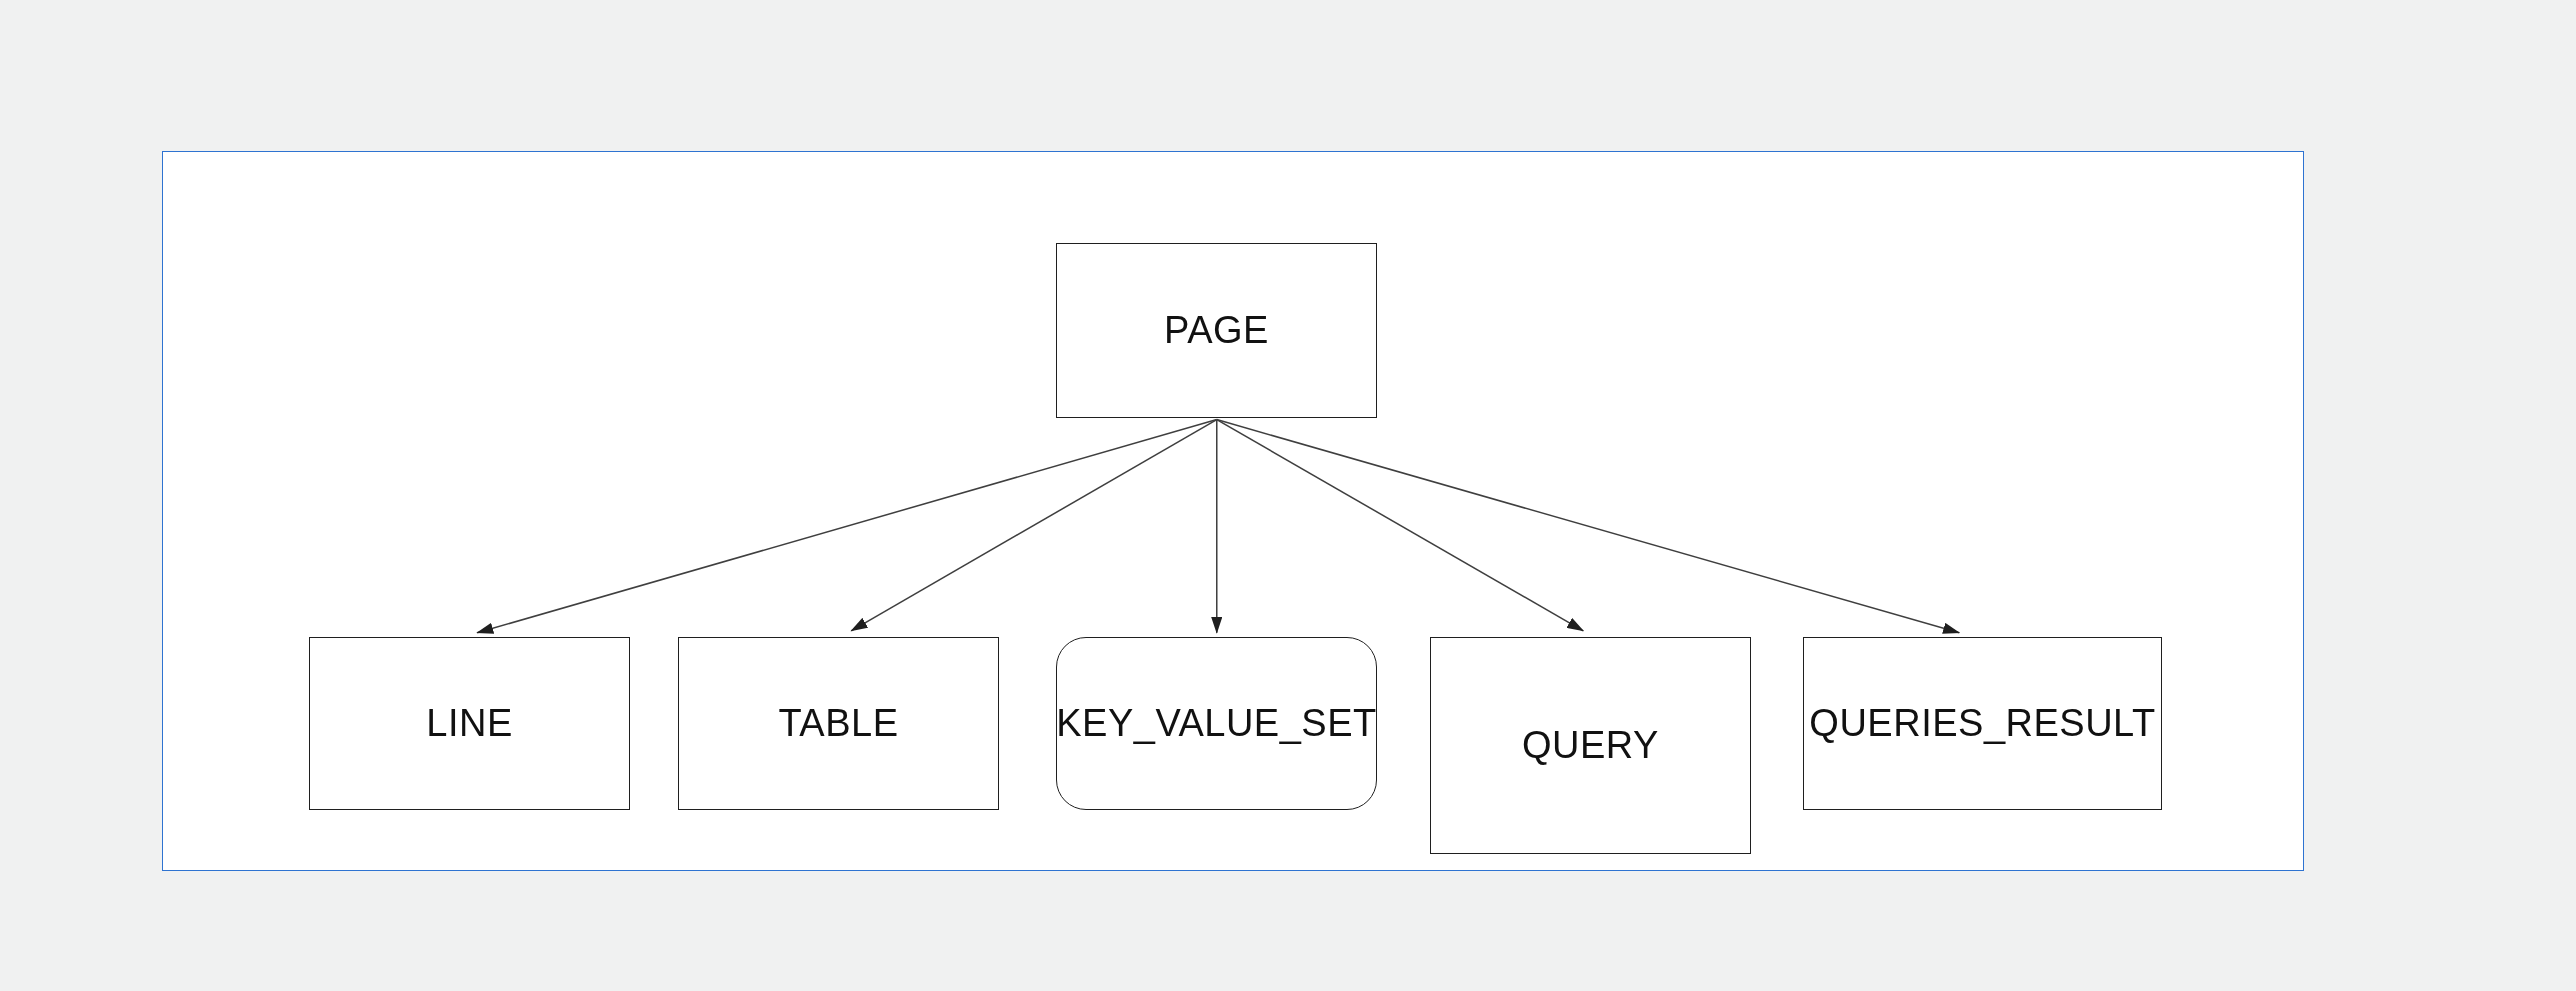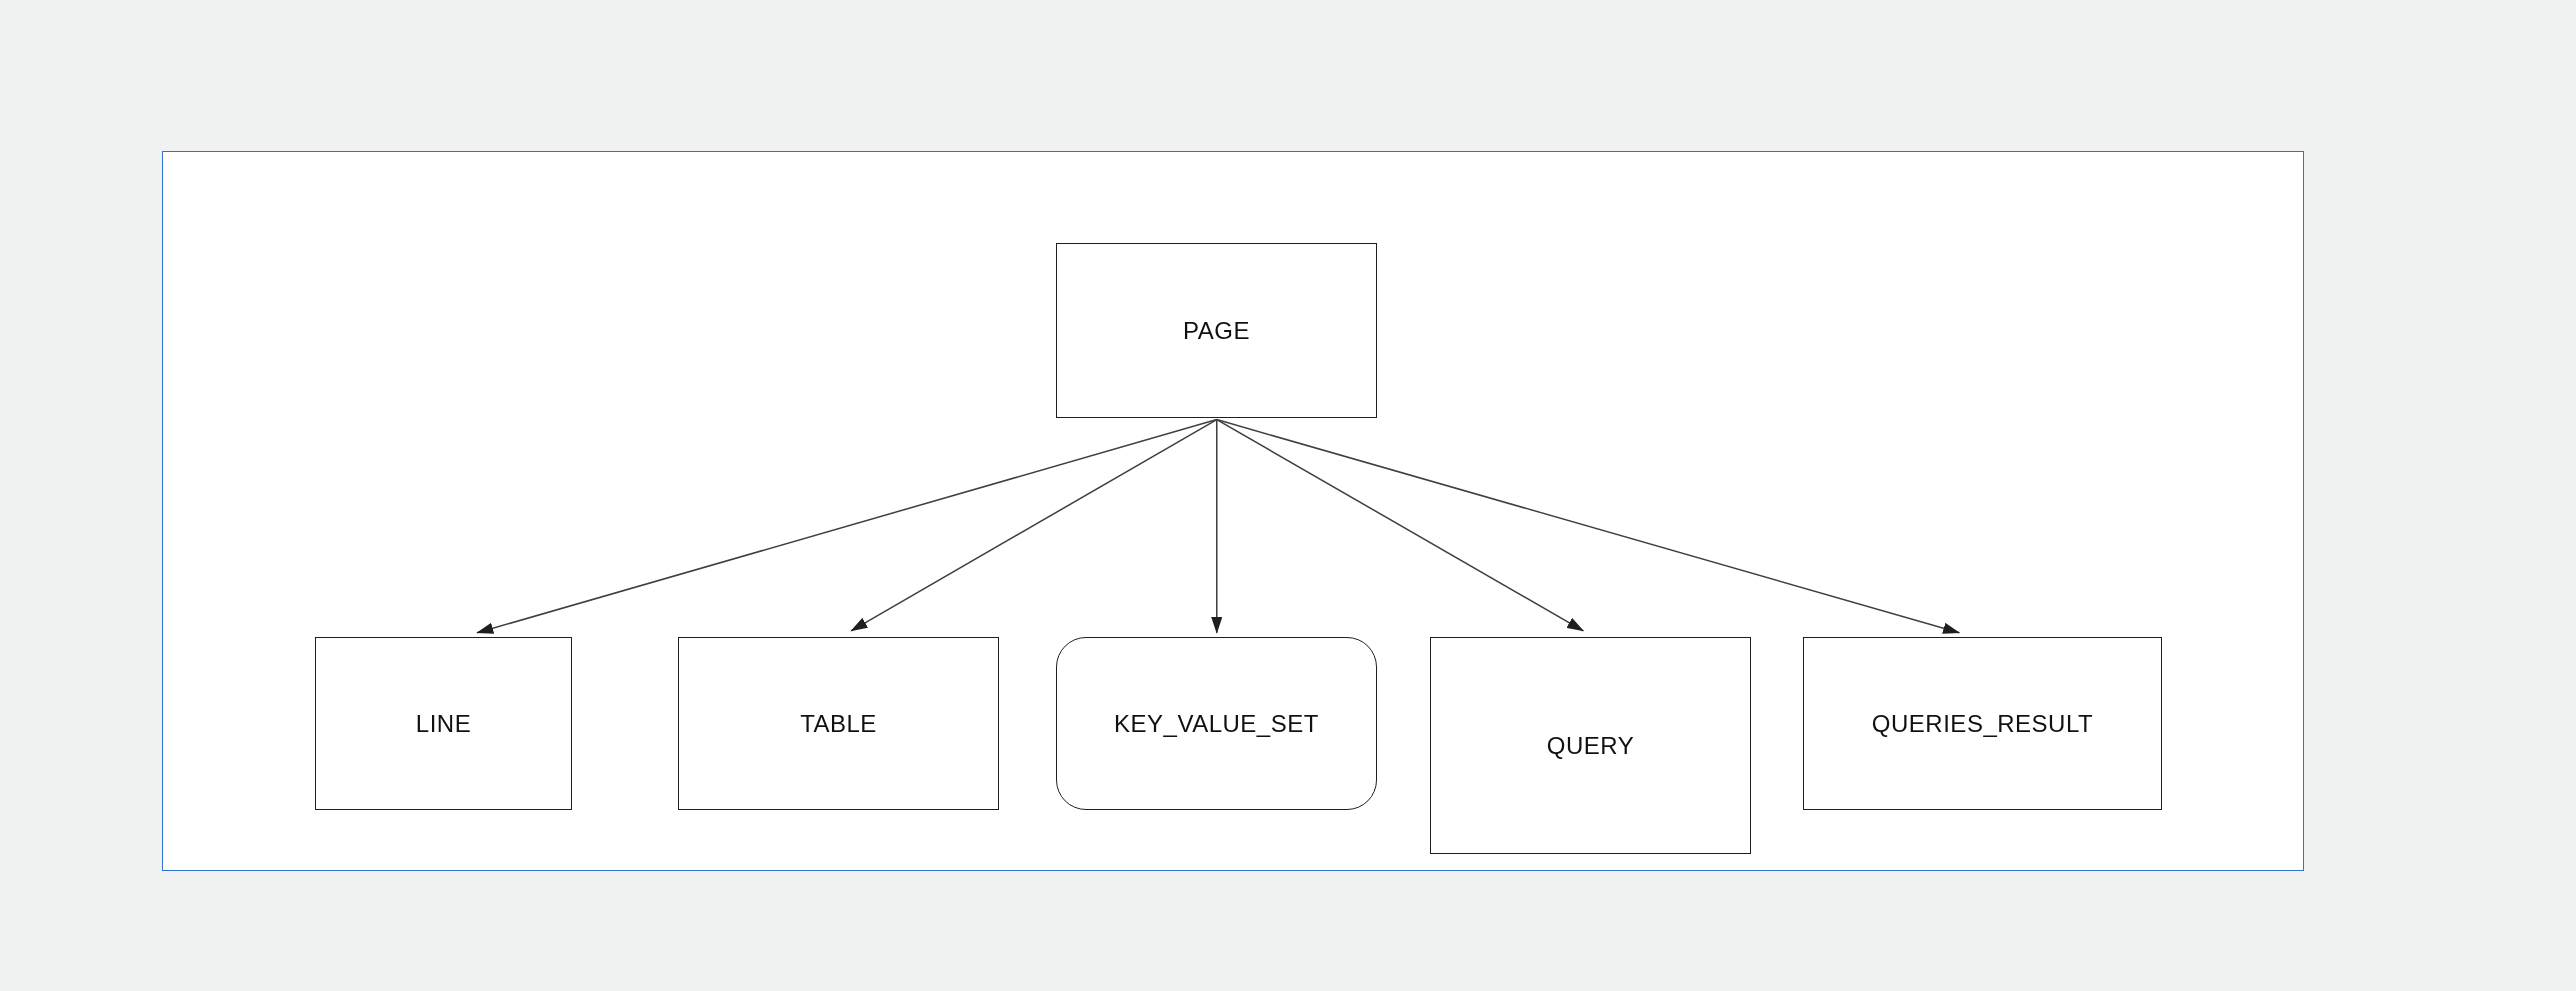--- a/index.html
+++ b/index.html
@@ -29,27 +29,27 @@
     position:absolute;left:0;top:0;
     width:2138px;height:716px;
     pointer-events:none;
   }
   .edges line{stroke:var(--edge);stroke-width:1.6;}
   .node{
     position:absolute;
     background:#ffffff;
     border:1.9px solid var(--node-border);
     display:flex;align-items:center;justify-content:center;
-    font-size:24px;
+    font-size:38px;
     letter-spacing:0.5px;
     color:var(--text);
     white-space:nowrap;
   }
   .node-root  {left:893px; top:91px;  width:321px;height:175px;}
-  .node-child0{left:152px; top:485px; width:257px;height:173px;}
+  .node-child0{left:146px; top:485px; width:321px;height:173px;}
   .node-child1{left:515px; top:485px; width:321px;height:173px;}
   .node-child2{left:893px; top:485px; width:321px;height:173px;border-radius:30px;}
   .node-child3{left:1267px;top:485px; width:321px;height:217px;}
   .node-child4{left:1640px;top:485px; width:359px;height:173px;}
 </style>
 </head>
 <body>
 
 <div class="stage">
   <div class="slide-canvas">

